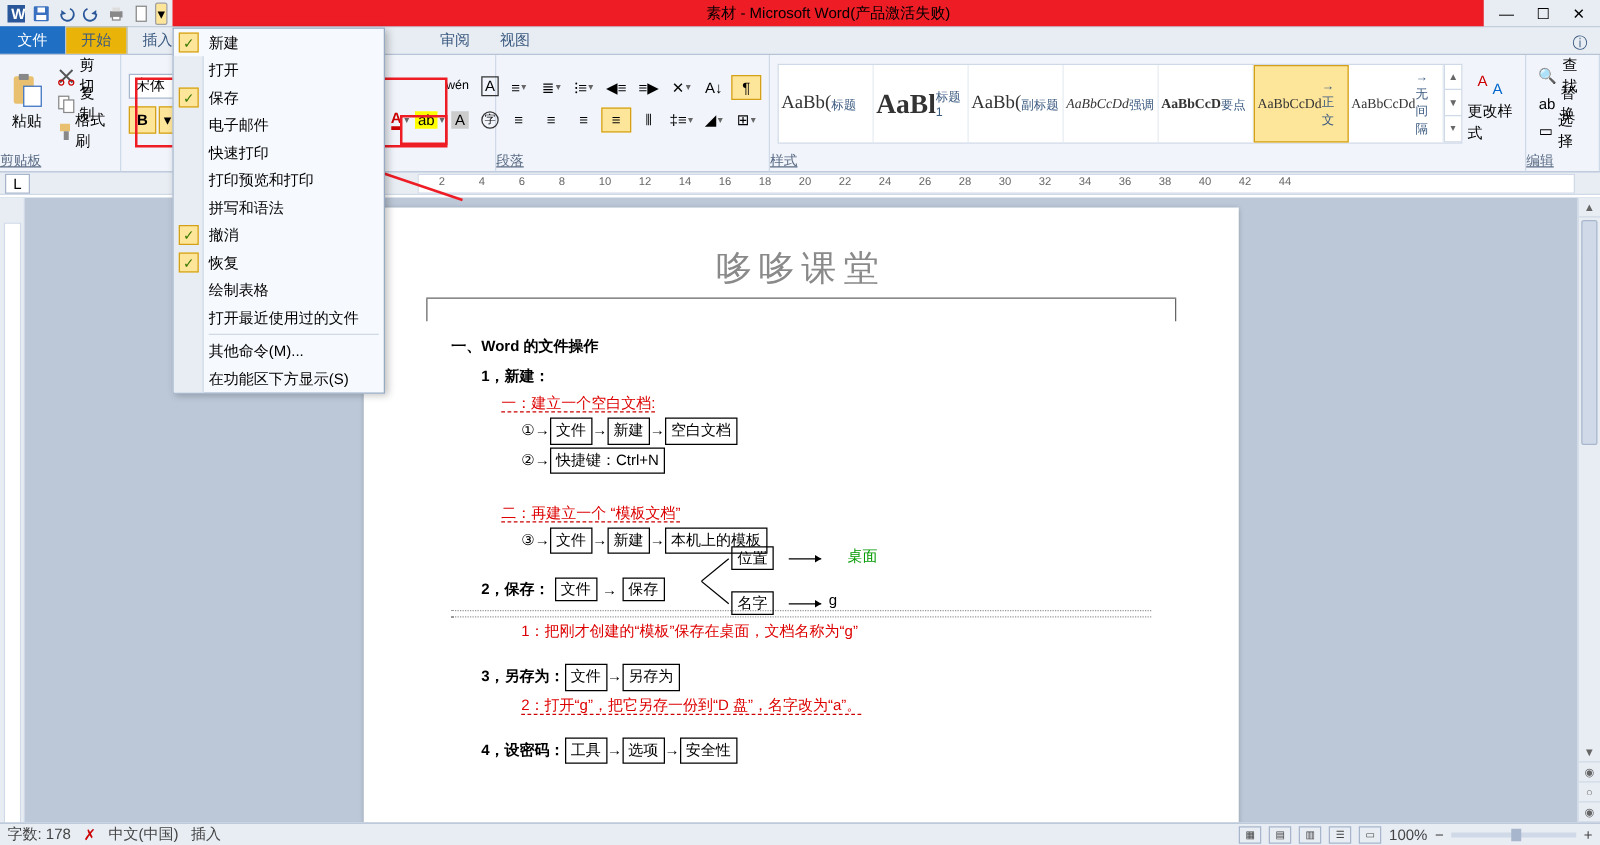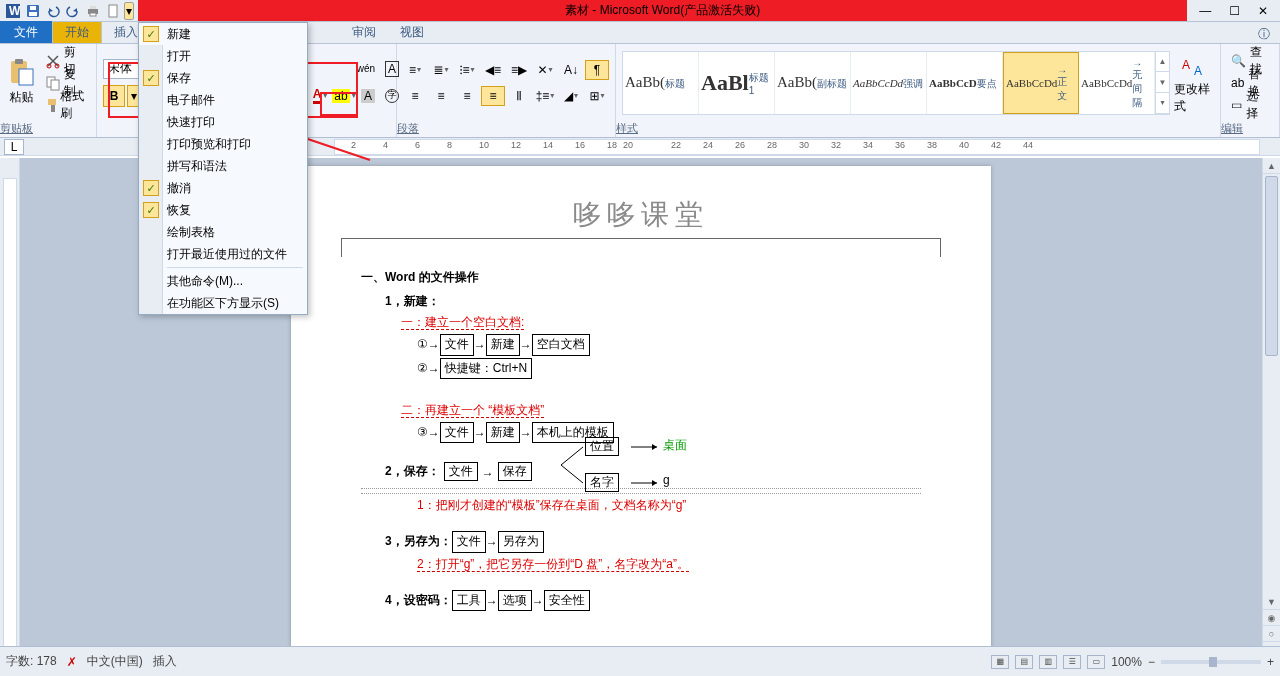--- a/index.html
+++ b/index.html
@@ -81,21 +81,21 @@
 .boxed { border: 1px solid #000; padding: 0 4px; display: inline-block; }
 .dotted-row { border-bottom: 1px dotted #999; padding: 2px 0; display: flex; align-items: center; gap: 4px; }
 .dashed-und { border-bottom: 1px dashed #c00; }
 
 .scrollbar-v { position: absolute; right: 0; top: 0; bottom: 0; width: 18px; background: #e8edf3; border-left: 1px solid #cfd9e8; }
 .scroll-btn { height: 16px; display: flex; align-items: center; justify-content: center; font-size: 9px; color: #666; border-bottom: 1px solid #cfd9e8; }
 .scroll-thumb { position: absolute; left: 2px; right: 2px; top: 18px; height: 180px; background: #cfd9e8; border: 1px solid #a7b6cc; border-radius: 2px; }
 .scroll-tools { position: absolute; bottom: 0; left: 0; right: 0; }
 
 
-.statusbar { position: absolute; bottom: 0; left: 0; right: 0; height: 30px; background: #e8edf3; border-top: 1px solid #b0bfd3; display: flex; align-items: center; padding: 0 6px; gap: 10px; font-size: 11px; color: #444; }
+.statusbar { position: absolute; bottom: 0; left: 0; right: 0; height: 18px; background: #e8edf3; border-top: 1px solid #b0bfd3; display: flex; align-items: center; padding: 0 6px; gap: 10px; font-size: 11px; color: #444; }
 .status-right { margin-left: auto; display: flex; align-items: center; gap: 6px; }
 .view-btn { width: 18px; height: 14px; border: 1px solid #a7b6cc; display: flex; align-items: center; justify-content: center; font-size: 8px; }
 .zoom-slider { width: 100px; height: 4px; background: #cfd9e8; position: relative; }
 .zoom-thumb { position: absolute; left: 48%; top: -3px; width: 8px; height: 10px; background: #a7b6cc; }
 
 
 .red-box { position: absolute; border: 2px solid #ee1c25; pointer-events: none; }
 .overlay-svg { position: absolute; left: 0; top: 0; pointer-events: none; }
 
 
@@ -351,21 +351,21 @@
   <div class="ruler" id="hruler">
       <span class="ruler-tick" style="left: 16px;">2</span>
       <span class="ruler-tick" style="left: 48px;">4</span>
       <span class="ruler-tick" style="left: 80px;">6</span>
       <span class="ruler-tick" style="left: 112px;">8</span>
       <span class="ruler-tick" style="left: 144px;">10</span>
       <span class="ruler-tick" style="left: 176px;">12</span>
       <span class="ruler-tick" style="left: 208px;">14</span>
       <span class="ruler-tick" style="left: 240px;">16</span>
       <span class="ruler-tick" style="left: 272px;">18</span>
-      <span class="ruler-tick" style="left: 288px;">20</span>
+      <span class="ruler-tick" style="left: 304px;">20</span>
       <span class="ruler-tick" style="left: 336px;">22</span>
       <span class="ruler-tick" style="left: 368px;">24</span>
       <span class="ruler-tick" style="left: 400px;">26</span>
       <span class="ruler-tick" style="left: 432px;">28</span>
       <span class="ruler-tick" style="left: 464px;">30</span>
       <span class="ruler-tick" style="left: 496px;">32</span>
       <span class="ruler-tick" style="left: 528px;">34</span>
       <span class="ruler-tick" style="left: 560px;">36</span>
       <span class="ruler-tick" style="left: 592px;">38</span>
       <span class="ruler-tick" style="left: 624px;">40</span>
@@ -403,21 +403,21 @@
         <div style="position:absolute; left:200px; top:-18px; width:260px; height:56px;">
           <svg width="260" height="56" style="position:absolute">
             <line x1="0" y1="28" x2="22" y2="10" stroke="#000"></line>
               <line x1="0" y1="28" x2="22" y2="46" stroke="#000"></line>
             <line x1="70" y1="10" x2="96" y2="10" stroke="#000"></line>
               <path d="M96 10 l-5 -3 v6 z" fill="#000"></path>
             <line x1="70" y1="46" x2="96" y2="46" stroke="#000"></line>
               <path d="M96 46 l-5 -3 v6 z" fill="#000"></path>
           </svg>
           <span class="boxed" style="position:absolute;left:24px;top:0">位置</span>
-          <span class="green" style="position:absolute;left:102px;top:0">桌面</span>
+          <span class="green" style="position:absolute;left:117px;top:0">桌面</span>
           <span class="boxed" style="position:absolute;left:24px;top:36px">名字</span>
           <span style="position:absolute;left:102px;top:36px">g</span>
         </div>
       </div>
       <div class="dotted-row"></div>
       <div class="doc-line red" style="margin-left:56px">1：把刚才创建的“模板”保存在桌面，文档名称为“g”</div>
       <div style="height:12px"></div>
       <div class="doc-line" style="margin-left:24px">
         <span class="doc-h">3，另存为：</span><span class="boxed">文件</span>→<span class="boxed">另存为</span>
       </div>

